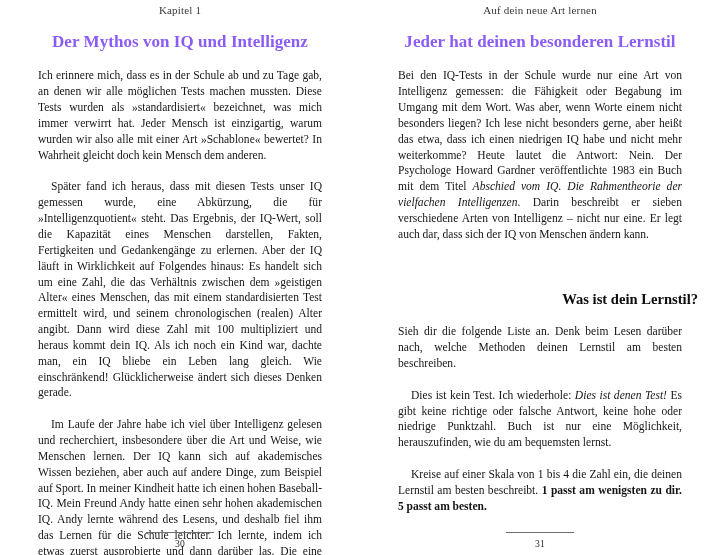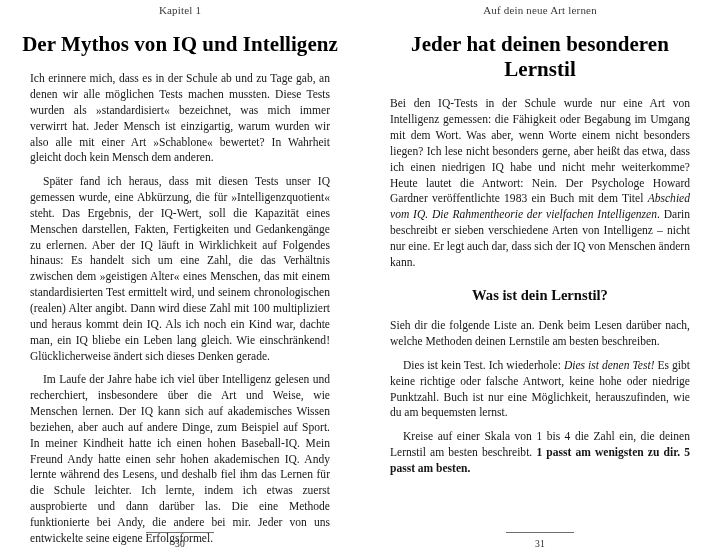--- a/index.html
+++ b/index.html
@@ -53,40 +53,40 @@
     width: 316px;
   }
   .page-right .column {
     left: 22px;
     width: 316px;
   }
 
   h1.chapter-title {
     margin: 0 0 14px 0;
     padding: 0;
-    font-size: 21px;
+    font-size: 17px;
     font-weight: bold;
     text-align: center;
     letter-spacing: 0.05px;
     line-height: 1.2;
-    color: #000000;
+    color: #8b5cf6;
   }
 
   h2.section-title {
-    margin: 16px 0 14px 0;
+    margin: 48px 0 14px 0;
     padding: 0;
     font-size: 14.6px;
     font-weight: bold;
-    text-align: center;
+    text-align: right;
     line-height: 1.2;
     color: #0d0d0d;
   }
 
   p.para {
-    margin: 8px;
+    margin: 16px;
     padding: 0;
     font-size: 11.55px;
     line-height: 15.85px;
     text-align: justify;
     text-justify: inter-word;
     hyphens: manual;
     -webkit-hyphens: manual;
     color: #151515;
     word-spacing: -0.1px;
   }
@@ -150,21 +150,21 @@
 
     <div class="column">
 
       <h1 class="chapter-title">Jeder hat deinen besonderen Lernstil</h1>
 
       <p class="para no-indent"><span>Bei den IQ-Tests in der Schule wurde nur eine Art von Intelligenz gemessen: die Fähigkeit oder Begabung im Umgang mit dem Wort. Was aber, wenn Worte einem nicht besonders liegen? Ich lese nicht besonders gerne, aber heißt das etwa, dass ich einen niedrigen IQ habe und nicht mehr weiterkomme? Heute lautet die Antwort: Nein. Der Psychologe Howard Gardner veröffentlichte 1983 ein Buch mit dem Titel </span><em class="title-italic">Abschied vom IQ. Die Rahmentheorie der vielfachen Intelligenzen</em><span>. Darin beschreibt er sieben verschiedene Arten von Intelligenz – nicht nur eine. Er legt auch dar, dass sich der IQ von Menschen ändern kann.</span></p>
 
 
       <h2 class="section-title">Was ist dein Lernstil?</h2>
 
-      <p class="para no-indent">Sieh dir die folgende Liste an. Denk beim Lesen darüber nach, welche Methoden deinen Lernstile am besten beschreiben.</p>
+      <p class="para no-indent">Sieh dir die folgende Liste an. Denk beim Lesen darüber nach, welche Methoden deinen Lernstil am besten beschreiben.</p>
 
       <p class="para"><span>Dies ist kein Test. Ich wiederhole: </span><em class="title-italic">Dies ist denen Test!</em><span> Es gibt keine richtige oder falsche Antwort, keine hohe oder niedrige Punktzahl. Buch ist nur eine Möglichkeit, herauszufinden, wie du am bequemsten lernst.</span></p>
 
       <p class="para"><span>Kreise auf einer Skala von 1 bis 4 die Zahl ein, die deinen Lernstil am besten beschreibt. </span><strong class="bold-run">1 passt am wenigsten zu dir. 5 passt am besten.</strong></p>
 
     </div>
 
     <div class="folio">
       <div class="folio-rule"></div>
       <div class="folio-number">31</div>

